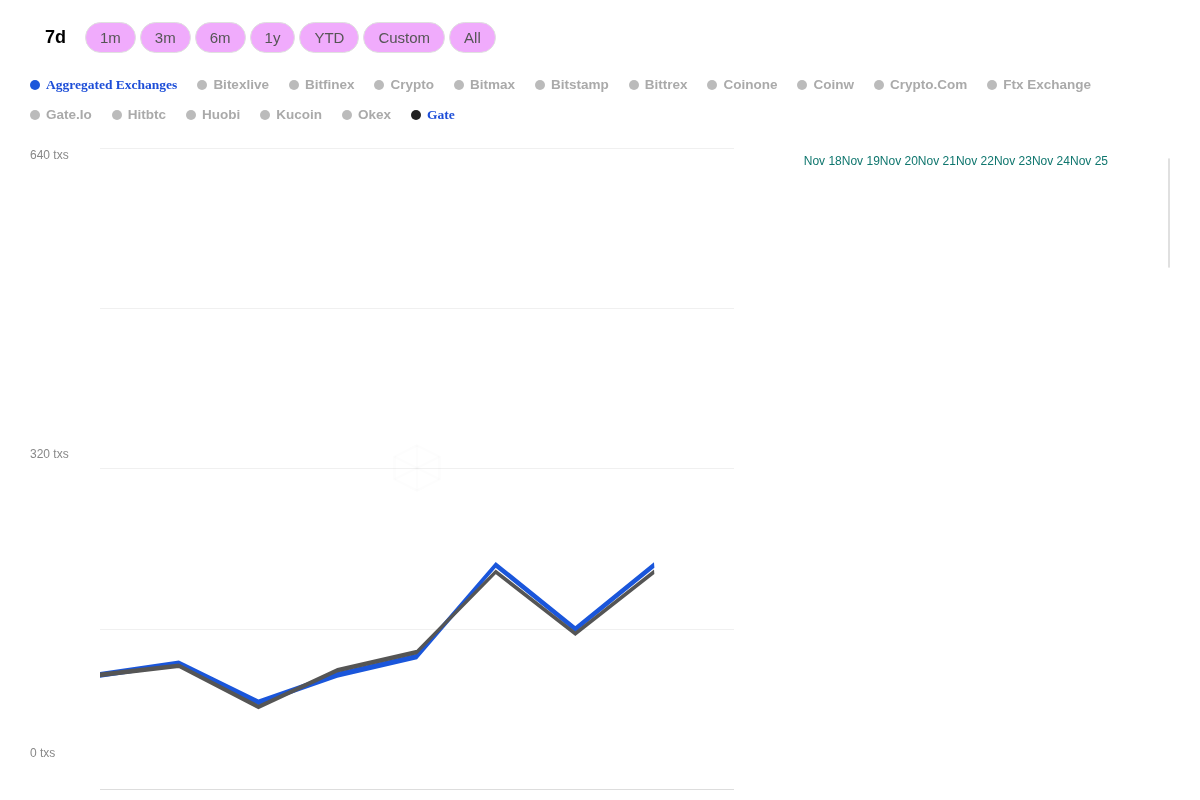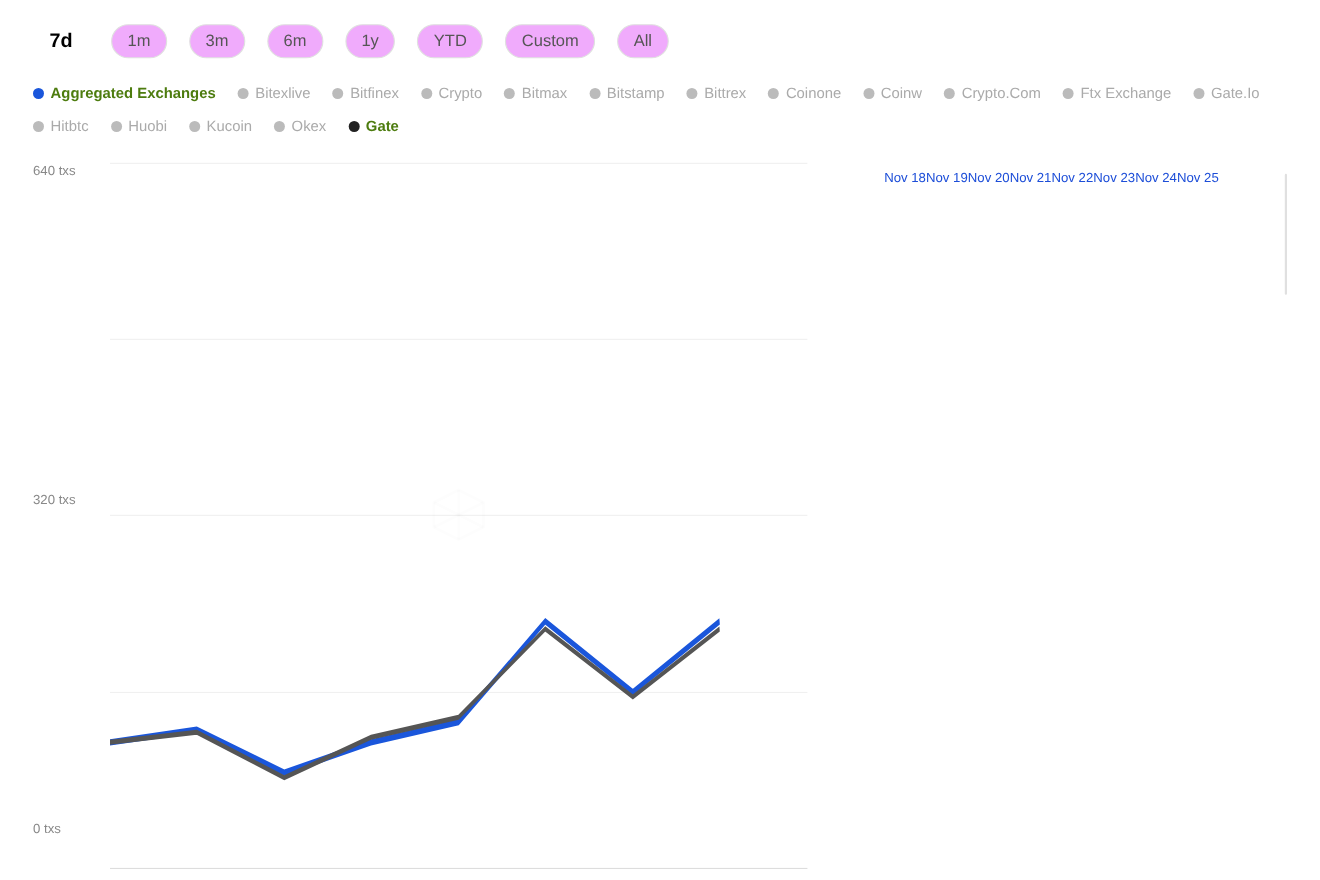--- a/index.html
+++ b/index.html
@@ -17,21 +17,21 @@
       height: 800px;
       padding: 20px 30px 10px 30px;
       display: flex;
       flex-direction: column;
     }
 
     
     .time-range {
       display: flex;
       align-items: center;
-      gap: 20px;
+      gap: 4px;
       margin-bottom: 18px;
     }
 
     .time-btn {
       padding: 6px 14px;
       border-radius: 20px;
       border: 1px solid #e0e0e0;
       background: #f0abfc;
       font-size: 15px;
       cursor: pointer;
@@ -55,32 +55,34 @@
       margin-bottom: 20px;
       font-size: 13.5px;
       color: #aaa;
       line-height: 1.8;
     }
 
     .legend-item {
       display: flex;
       align-items: center;
       gap: 6px;
+      font-weight: bold;
     }
 
     .legend-dot {
       width: 10px;
       height: 10px;
       border-radius: 50%;
       flex-shrink: 0;
     }
 
     .legend-item.active-legend {
-      color: #4d7c0f;
+      color: #1d4ed8;
       font-weight: 600;
+      font-family: Liberation Serif, serif;
     }
 
     
     .chart-area {
       flex: 1;
       position: relative;
       display: flex;
       flex-direction: row;
     }
 
@@ -136,21 +138,21 @@
     .watermark-logo {
       width: 50px;
       height: 50px;
       opacity: 0.07;
     }
 
     .x-axis {
       display: flex;
       justify-content: space-between;
       font-size: 12px;
-      color: #1d4ed8;
+      color: #0f766e;
       padding: 6px 0 0 0;
       margin-left: 70px;
       margin-right: 60px;
     }
 
     
     .mini-chart-wrapper {
       margin-top: 10px;
       height: 110px;
       border: 1px solid #e0e0e0;

